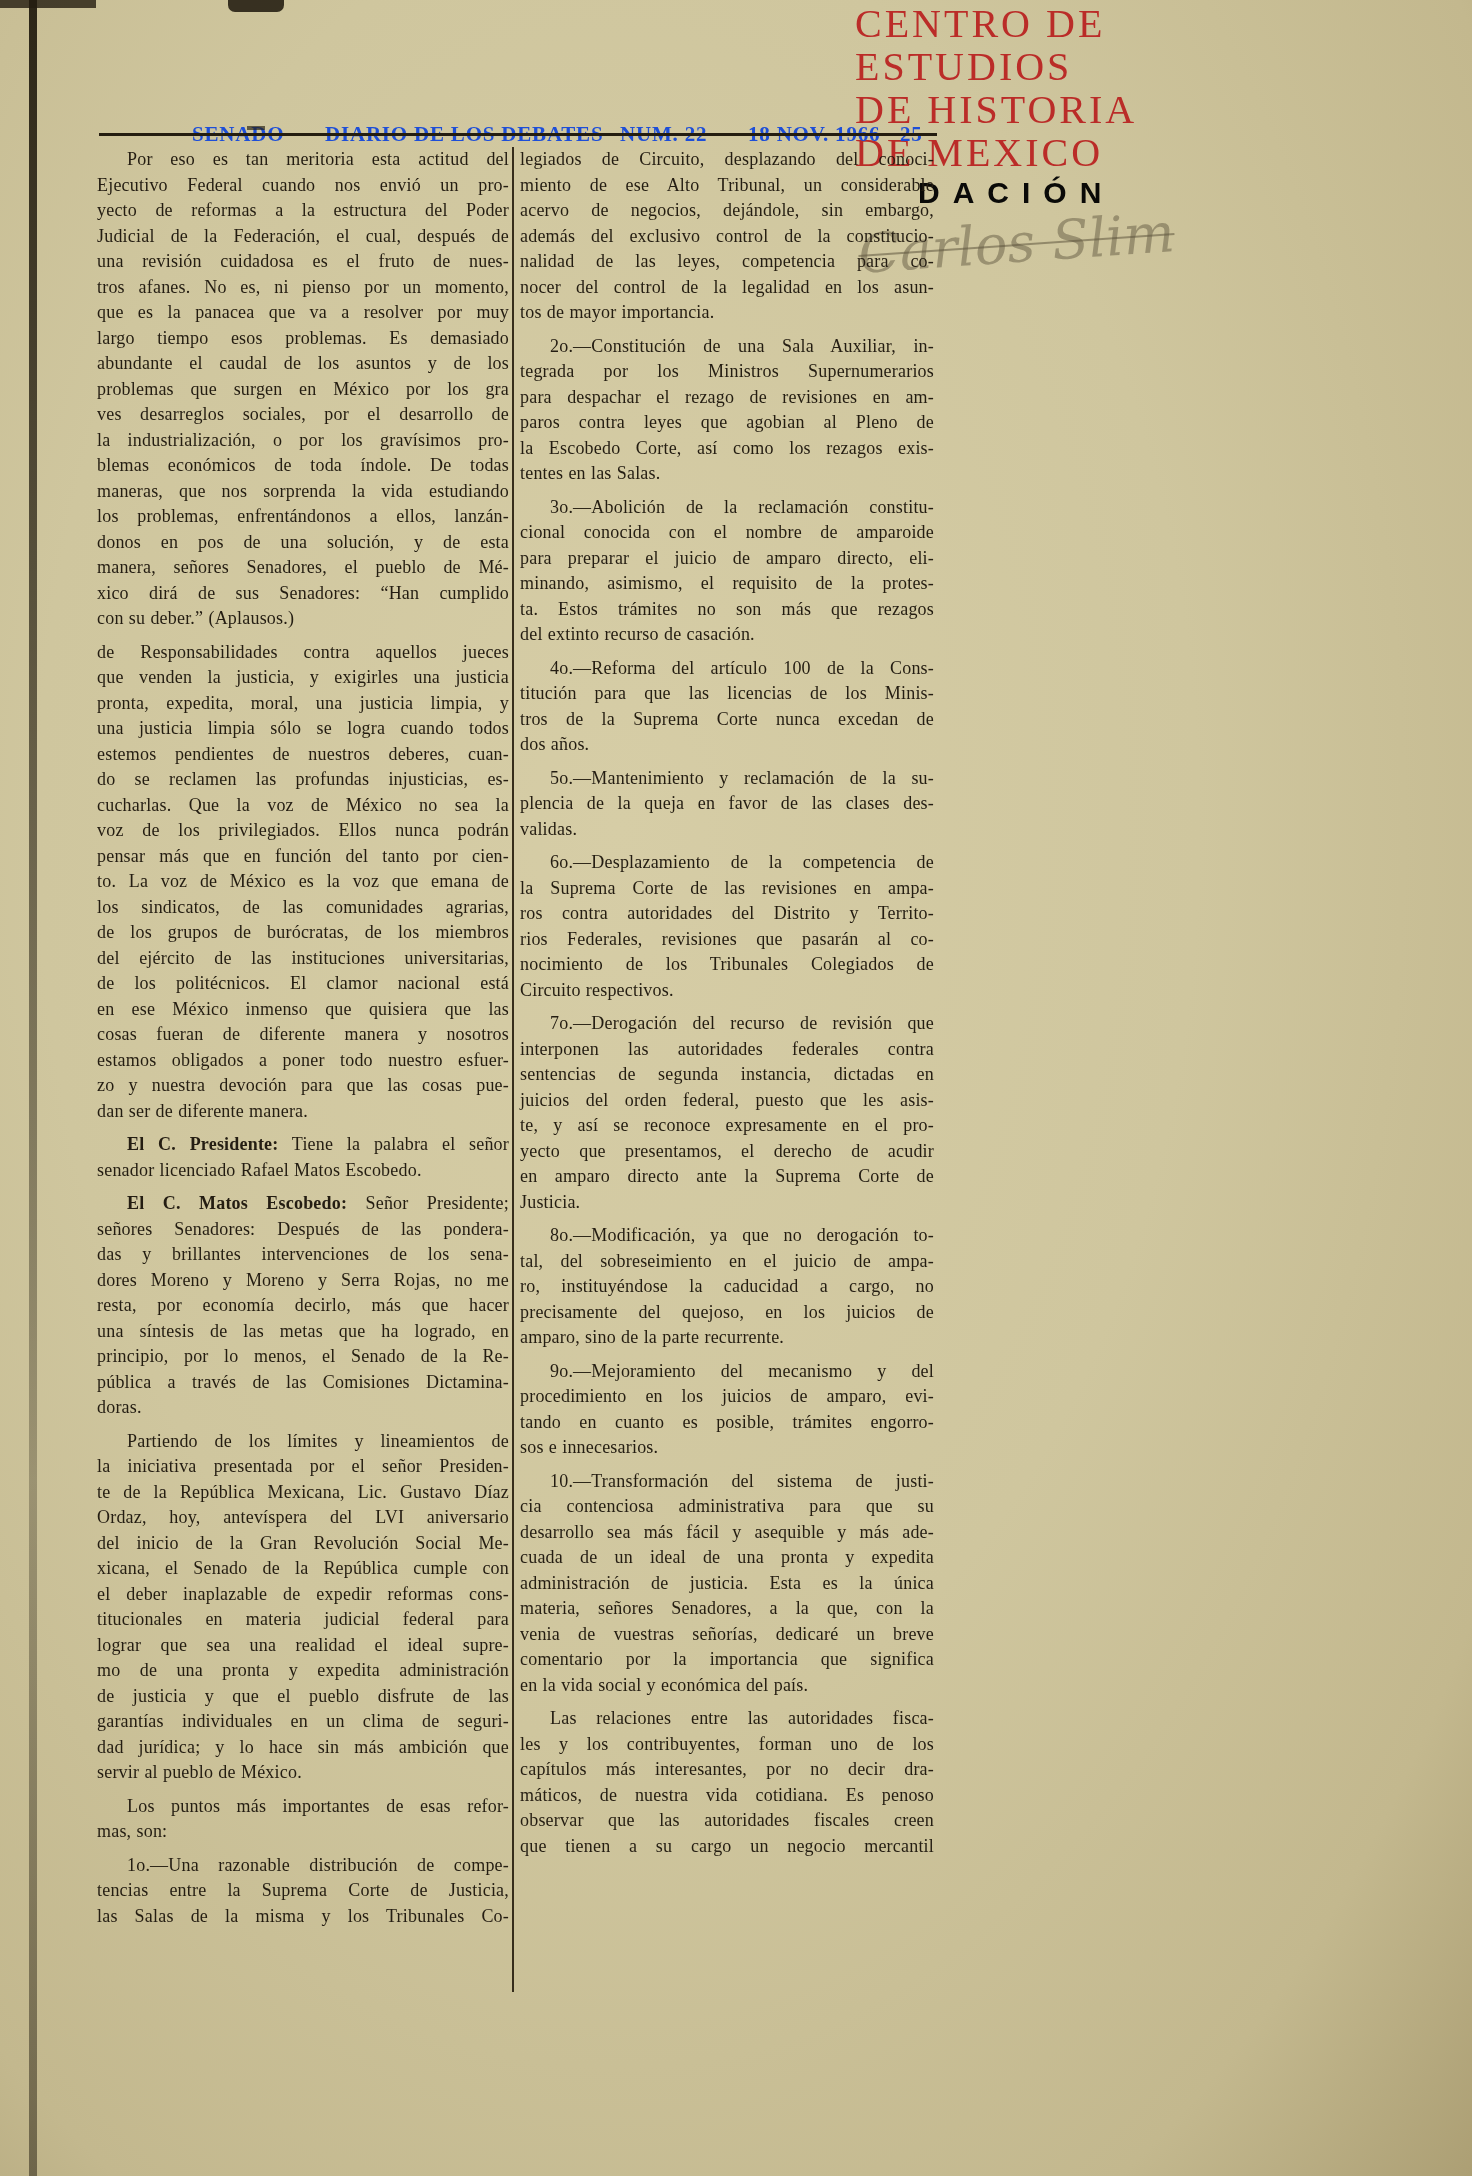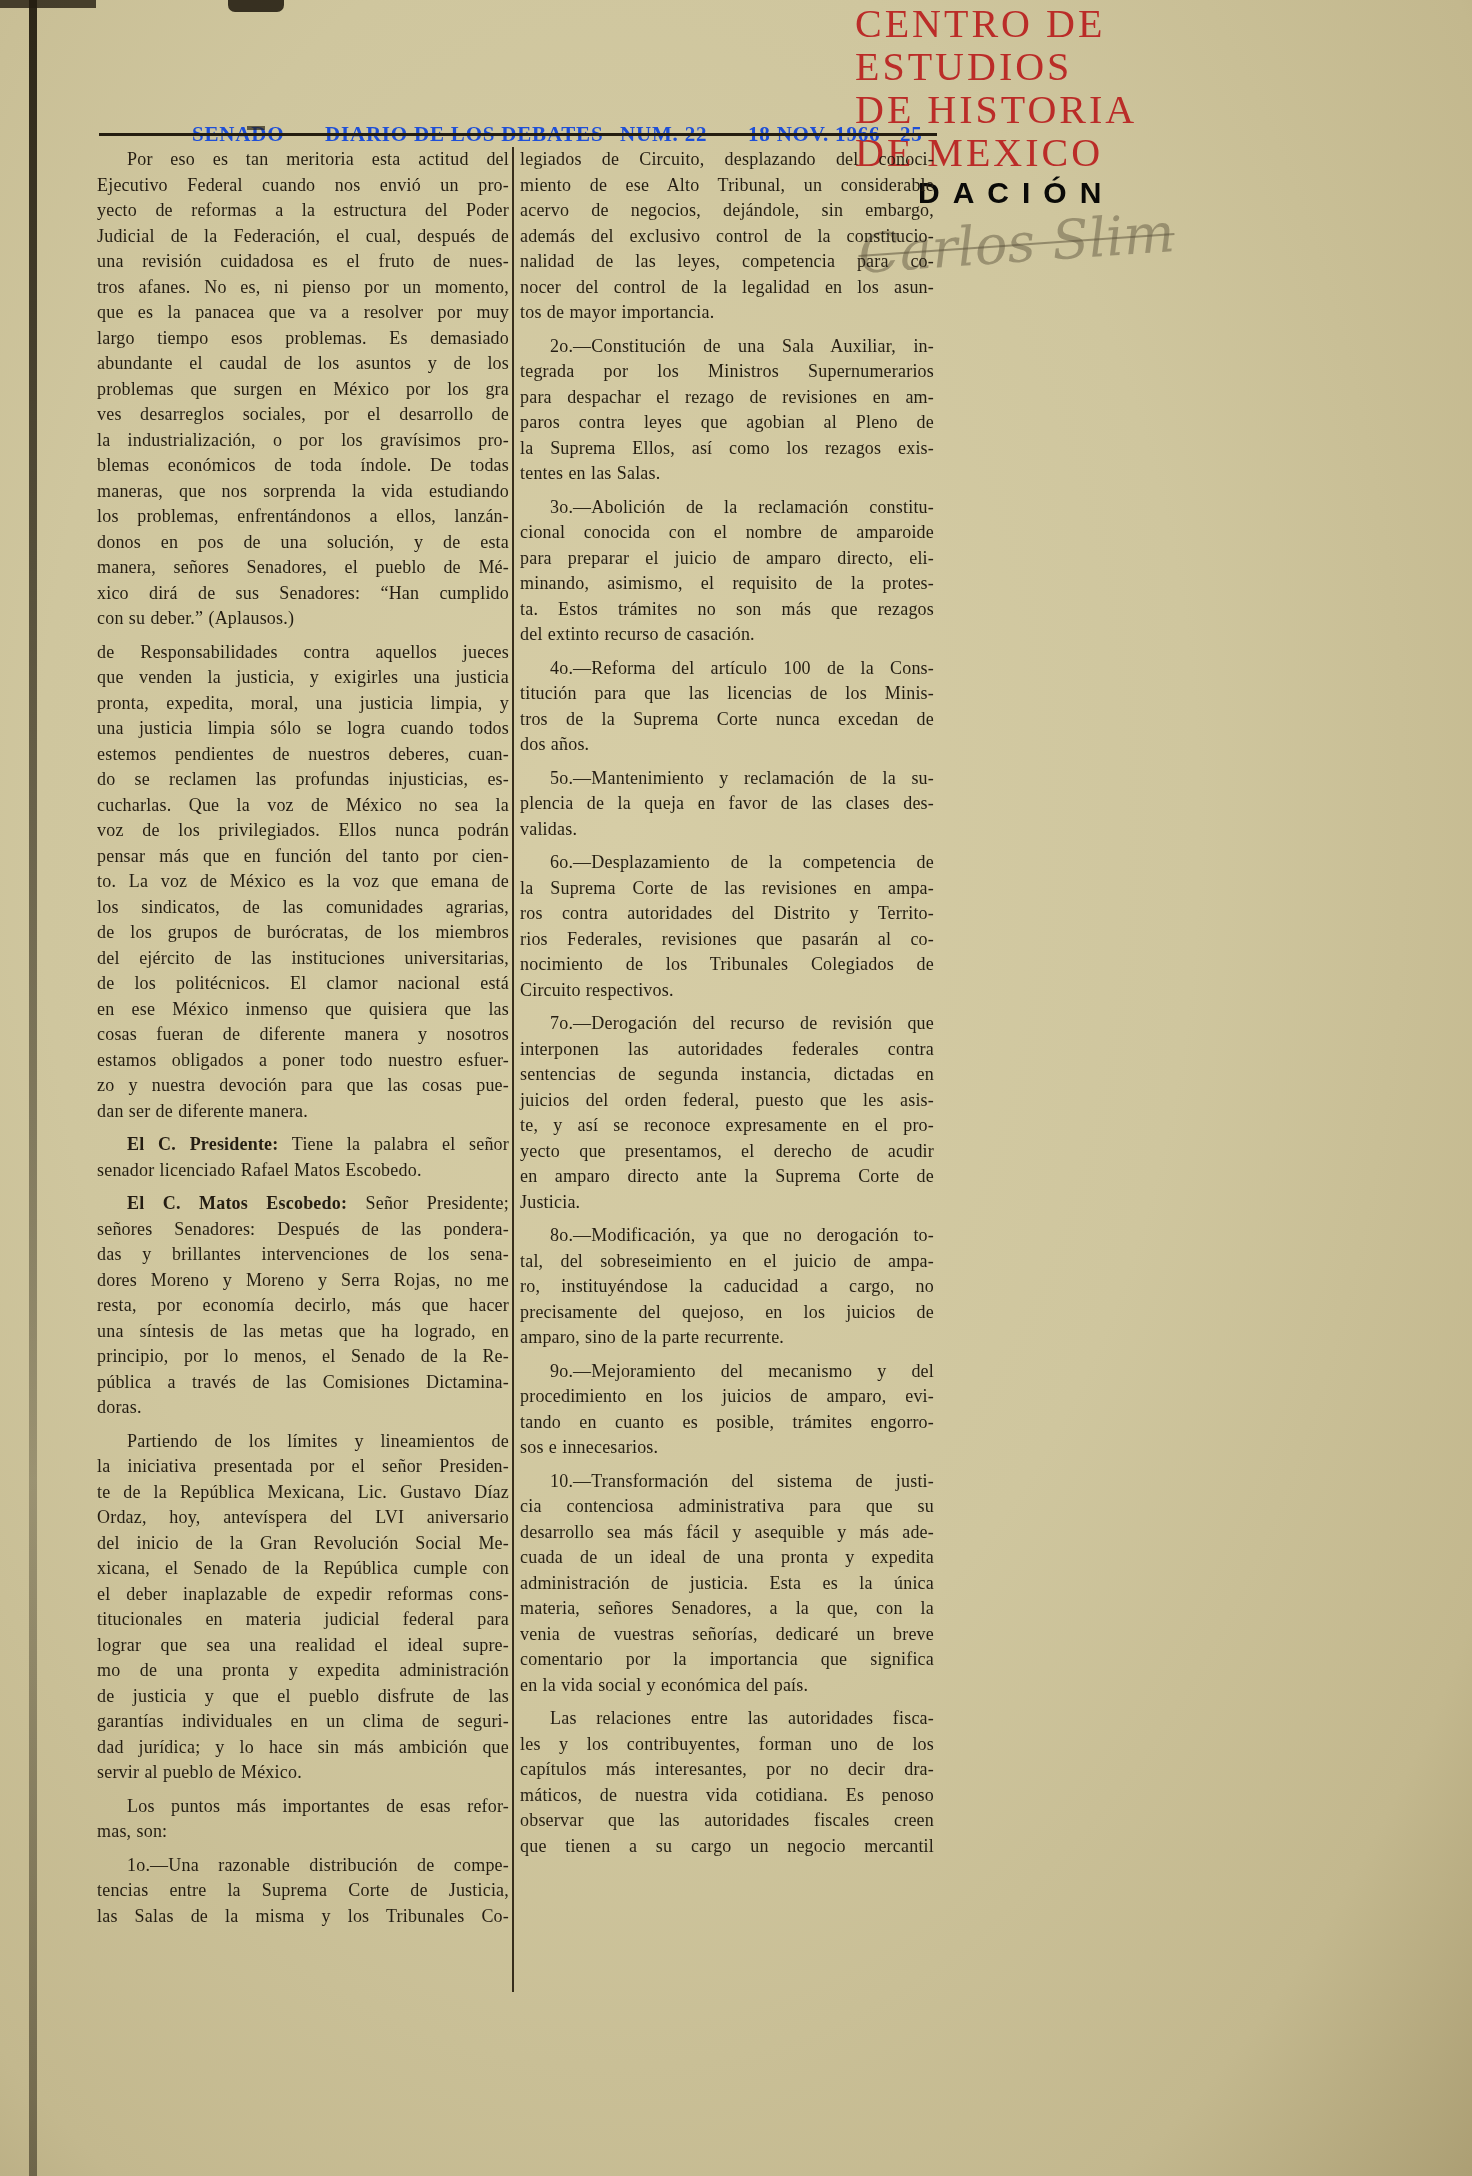--- a/index.html
+++ b/index.html
@@ -170,21 +170,21 @@
       <div class="line">además del exclusivo control de la constitucio-</div>
       <div class="line">nalidad de las leyes, competencia para co-</div>
       <div class="line">nocer del control de la legalidad en los asun-</div>
       <div class="line end">tos de mayor importancia.</div>
     </div>
     <div class="para">
       <div class="line first">2o.—Constitución de una Sala Auxiliar, in-</div>
       <div class="line">tegrada por los Ministros Supernumerarios</div>
       <div class="line">para despachar el rezago de revisiones en am-</div>
       <div class="line">paros contra leyes que agobian al Pleno de</div>
-      <div class="line">la Suprema Ellos, así como los rezagos exis-</div>
+      <div class="line">la Escobedo Corte, así como los rezagos exis-</div>
       <div class="line end">tentes en las Salas.</div>
     </div>
     <div class="para">
       <div class="line first">3o.—Abolición de la reclamación constitu-</div>
       <div class="line">cional conocida con el nombre de amparoide</div>
       <div class="line">para preparar el juicio de amparo directo, eli-</div>
       <div class="line">minando, asimismo, el requisito de la protes-</div>
       <div class="line">ta. Estos trámites no son más que rezagos</div>
       <div class="line end">del extinto recurso de casación.</div>
     </div>

